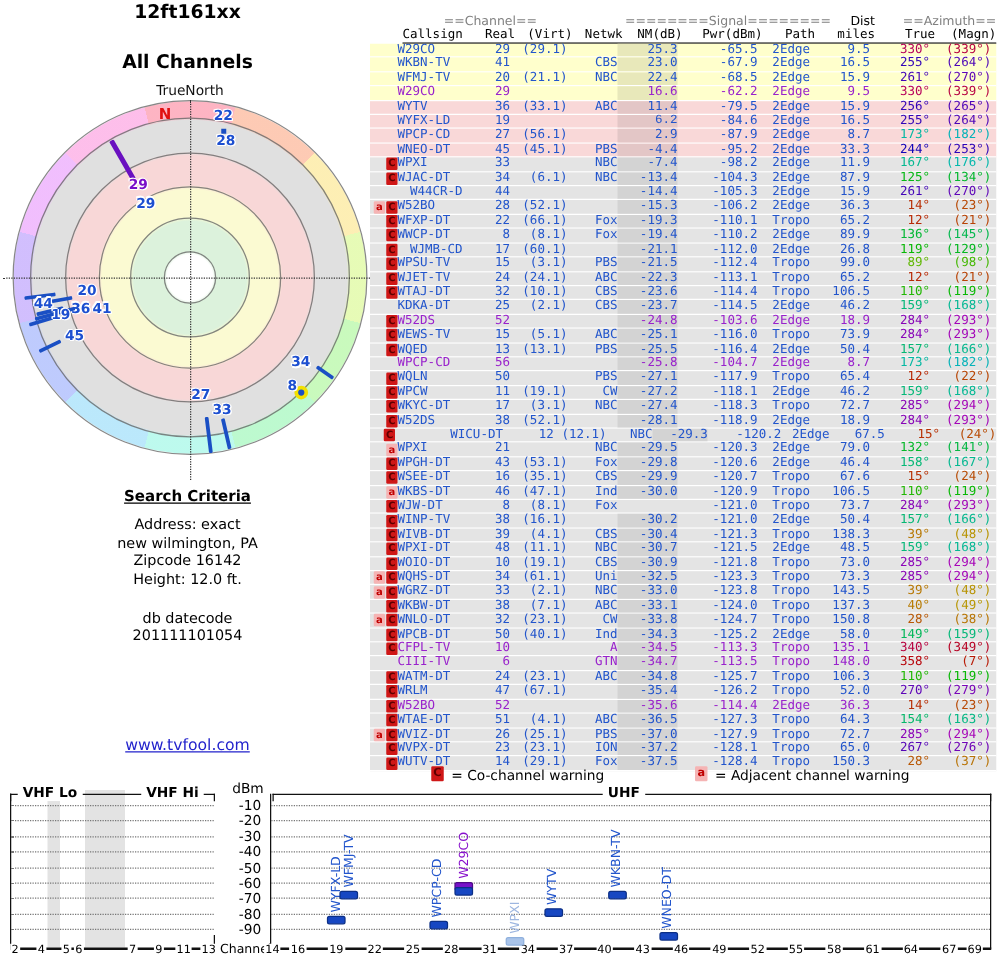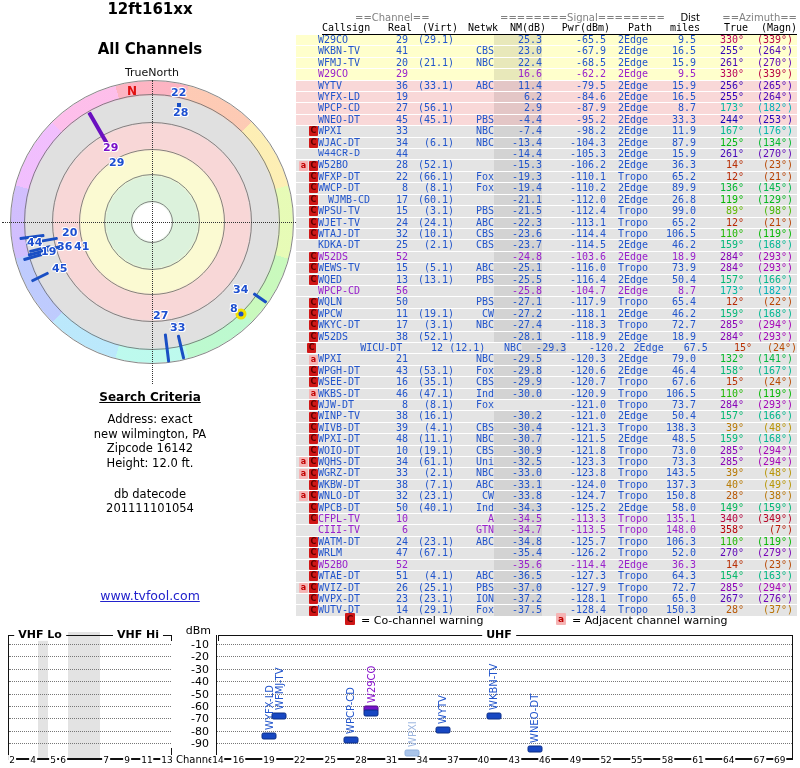--- a/index.html
+++ b/index.html
@@ -207,21 +207,21 @@
       <div class="cell c-b" style="width: 48px; text-align: right;">15.9</div>
       <div class="cell" style="width: 48px; text-align: right; color: rgb(53, 5, 184);">256°</div>
       <div class="cell" style="width: 49px; text-align: right; color: rgb(79, 5, 184);">(265°)</div>
     </div>
     <div class="trow bg-r">
       <div class="warnbox"></div>
       <div class="cell c-b" style="width: 62px; text-align: left;">WYFX-LD</div>
       <div class="cell c-b" style="width: 28px; text-align: right;">19</div>
       <div class="cell c-b" style="width: 46px; text-align: right;"></div>
       <div class="cell c-b" style="width: 40px; text-align: right;"></div>
-      <div class="cell c-b cell-nm" style="width: 48px; text-align: right;">6.2</div>
+      <div class="cell c-b cell-nm" style="width: 48px; text-align: right; font-family: Liberation Mono, monospace;">6.2</div>
       <div class="cell c-b" style="width: 64px; text-align: right;">-84.6</div>
       <div class="cell c-b" style="width: 42px; text-align: right;">2Edge</div>
       <div class="cell c-b" style="width: 48px; text-align: right;">16.5</div>
       <div class="cell" style="width: 48px; text-align: right; color: rgb(50, 5, 184);">255°</div>
       <div class="cell" style="width: 49px; text-align: right; color: rgb(76, 5, 184);">(264°)</div>
     </div>
     <div class="trow bg-r">
       <div class="warnbox"></div>
       <div class="cell c-b" style="width: 62px; text-align: left;">WPCP-CD</div>
       <div class="cell c-b" style="width: 28px; text-align: right;">27</div>
@@ -272,21 +272,21 @@
       <div class="cell c-b" style="width: 40px; text-align: right;">NBC</div>
       <div class="cell c-b cell-nm" style="width: 48px; text-align: right;">-13.4</div>
       <div class="cell c-b" style="width: 64px; text-align: right;">-104.3</div>
       <div class="cell c-b" style="width: 42px; text-align: right;">2Edge</div>
       <div class="cell c-b" style="width: 48px; text-align: right;">87.9</div>
       <div class="cell" style="width: 48px; text-align: right; color: rgb(5, 184, 20);">125°</div>
       <div class="cell" style="width: 49px; text-align: right; color: rgb(5, 184, 47);">(134°)</div>
     </div>
     <div class="trow bg-g">
       <div class="warnbox"></div>
-      <div class="cell c-b" style="width: 62px; text-align: left; font-family: Liberation Mono, monospace;">W44CR-D</div>
+      <div class="cell c-b" style="width: 62px; text-align: center;">W44CR-D</div>
       <div class="cell c-b" style="width: 28px; text-align: right;">44</div>
       <div class="cell c-b" style="width: 46px; text-align: right;"></div>
       <div class="cell c-b" style="width: 40px; text-align: right;"></div>
       <div class="cell c-b cell-nm" style="width: 48px; text-align: right;">-14.4</div>
       <div class="cell c-b" style="width: 64px; text-align: right;">-105.3</div>
       <div class="cell c-b" style="width: 42px; text-align: right;">2Edge</div>
       <div class="cell c-b" style="width: 48px; text-align: right;">15.9</div>
       <div class="cell" style="width: 48px; text-align: right; color: rgb(67, 5, 184);">261°</div>
       <div class="cell" style="width: 49px; text-align: right; color: rgb(94, 5, 184);">(270°)</div>
     </div>

